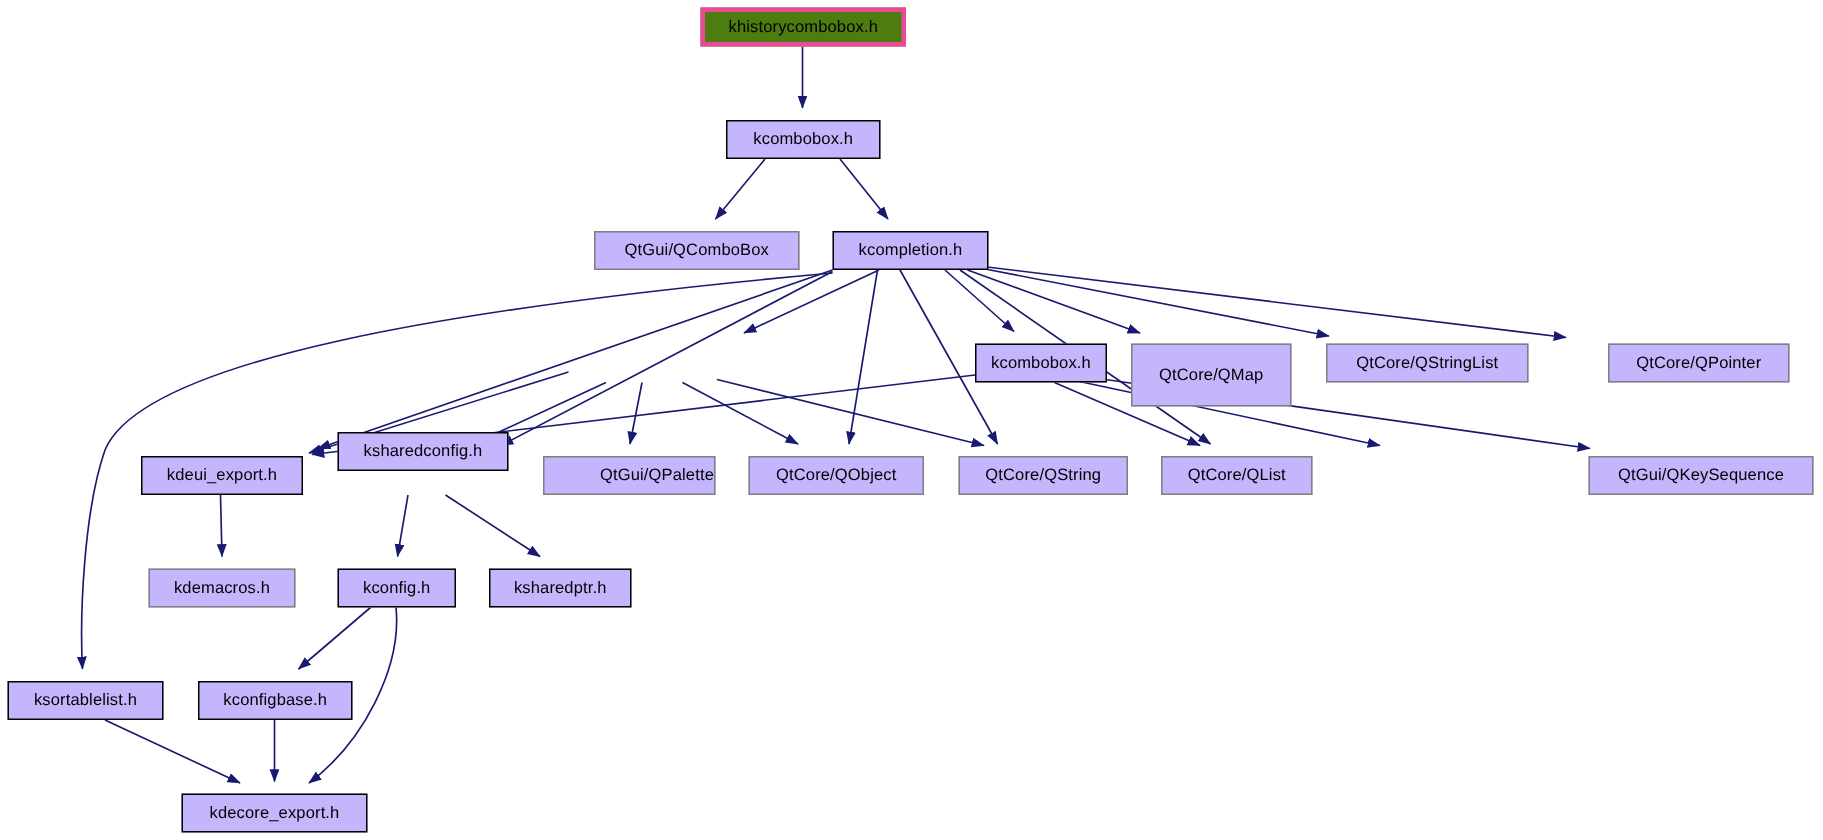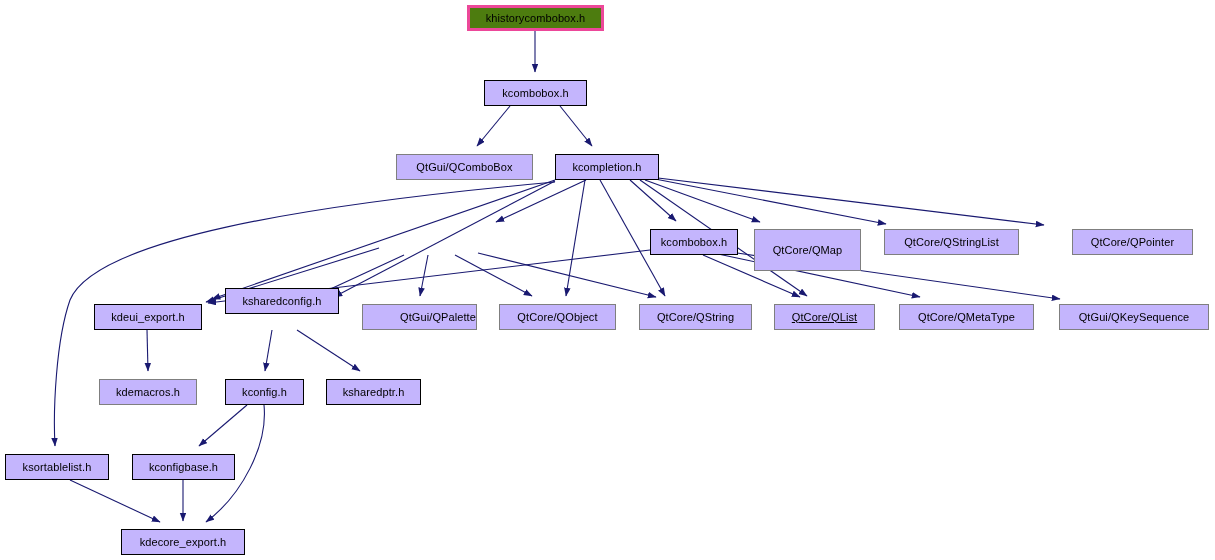--- a/index.html
+++ b/index.html
@@ -151,25 +151,22 @@
   </div>
   <div class="node grey" style="left:362px;top:304px;width:115px;height:26px;justify-content:flex-end;">
     <span>QtGui/QPalette</span>
   </div>
   <div class="node grey" style="left:499px;top:304px;width:117px;height:26px;">
     <span>QtCore/QObject</span>
   </div>
   <div class="node grey" style="left:639px;top:304px;width:113px;height:26px;">
     <span>QtCore/QString</span>
   </div>
-  <div class="node grey" style="left:774px;top:304px;width:101px;height:26px;text-decoration:underline;">
+  <div class="node grey" style="left:774px;top:304px;width:101px;height:26px;">
     <span>QtCore/QList</span>
-  </div>
-  <div class="node grey" style="left:899px;top:304px;width:135px;height:26px;">
-    <span>QtCore/QMetaType</span>
   </div>
   <div class="node grey" style="left:1059px;top:304px;width:150px;height:26px;">
     <span>QtGui/QKeySequence</span>
   </div>
   <div class="node grey" style="left:99px;top:379px;width:98px;height:26px;">
     <span>kdemacros.h</span>
   </div>
   <div class="node" style="left:225px;top:379px;width:79px;height:26px;">
     <span>kconfig.h</span>
   </div>

